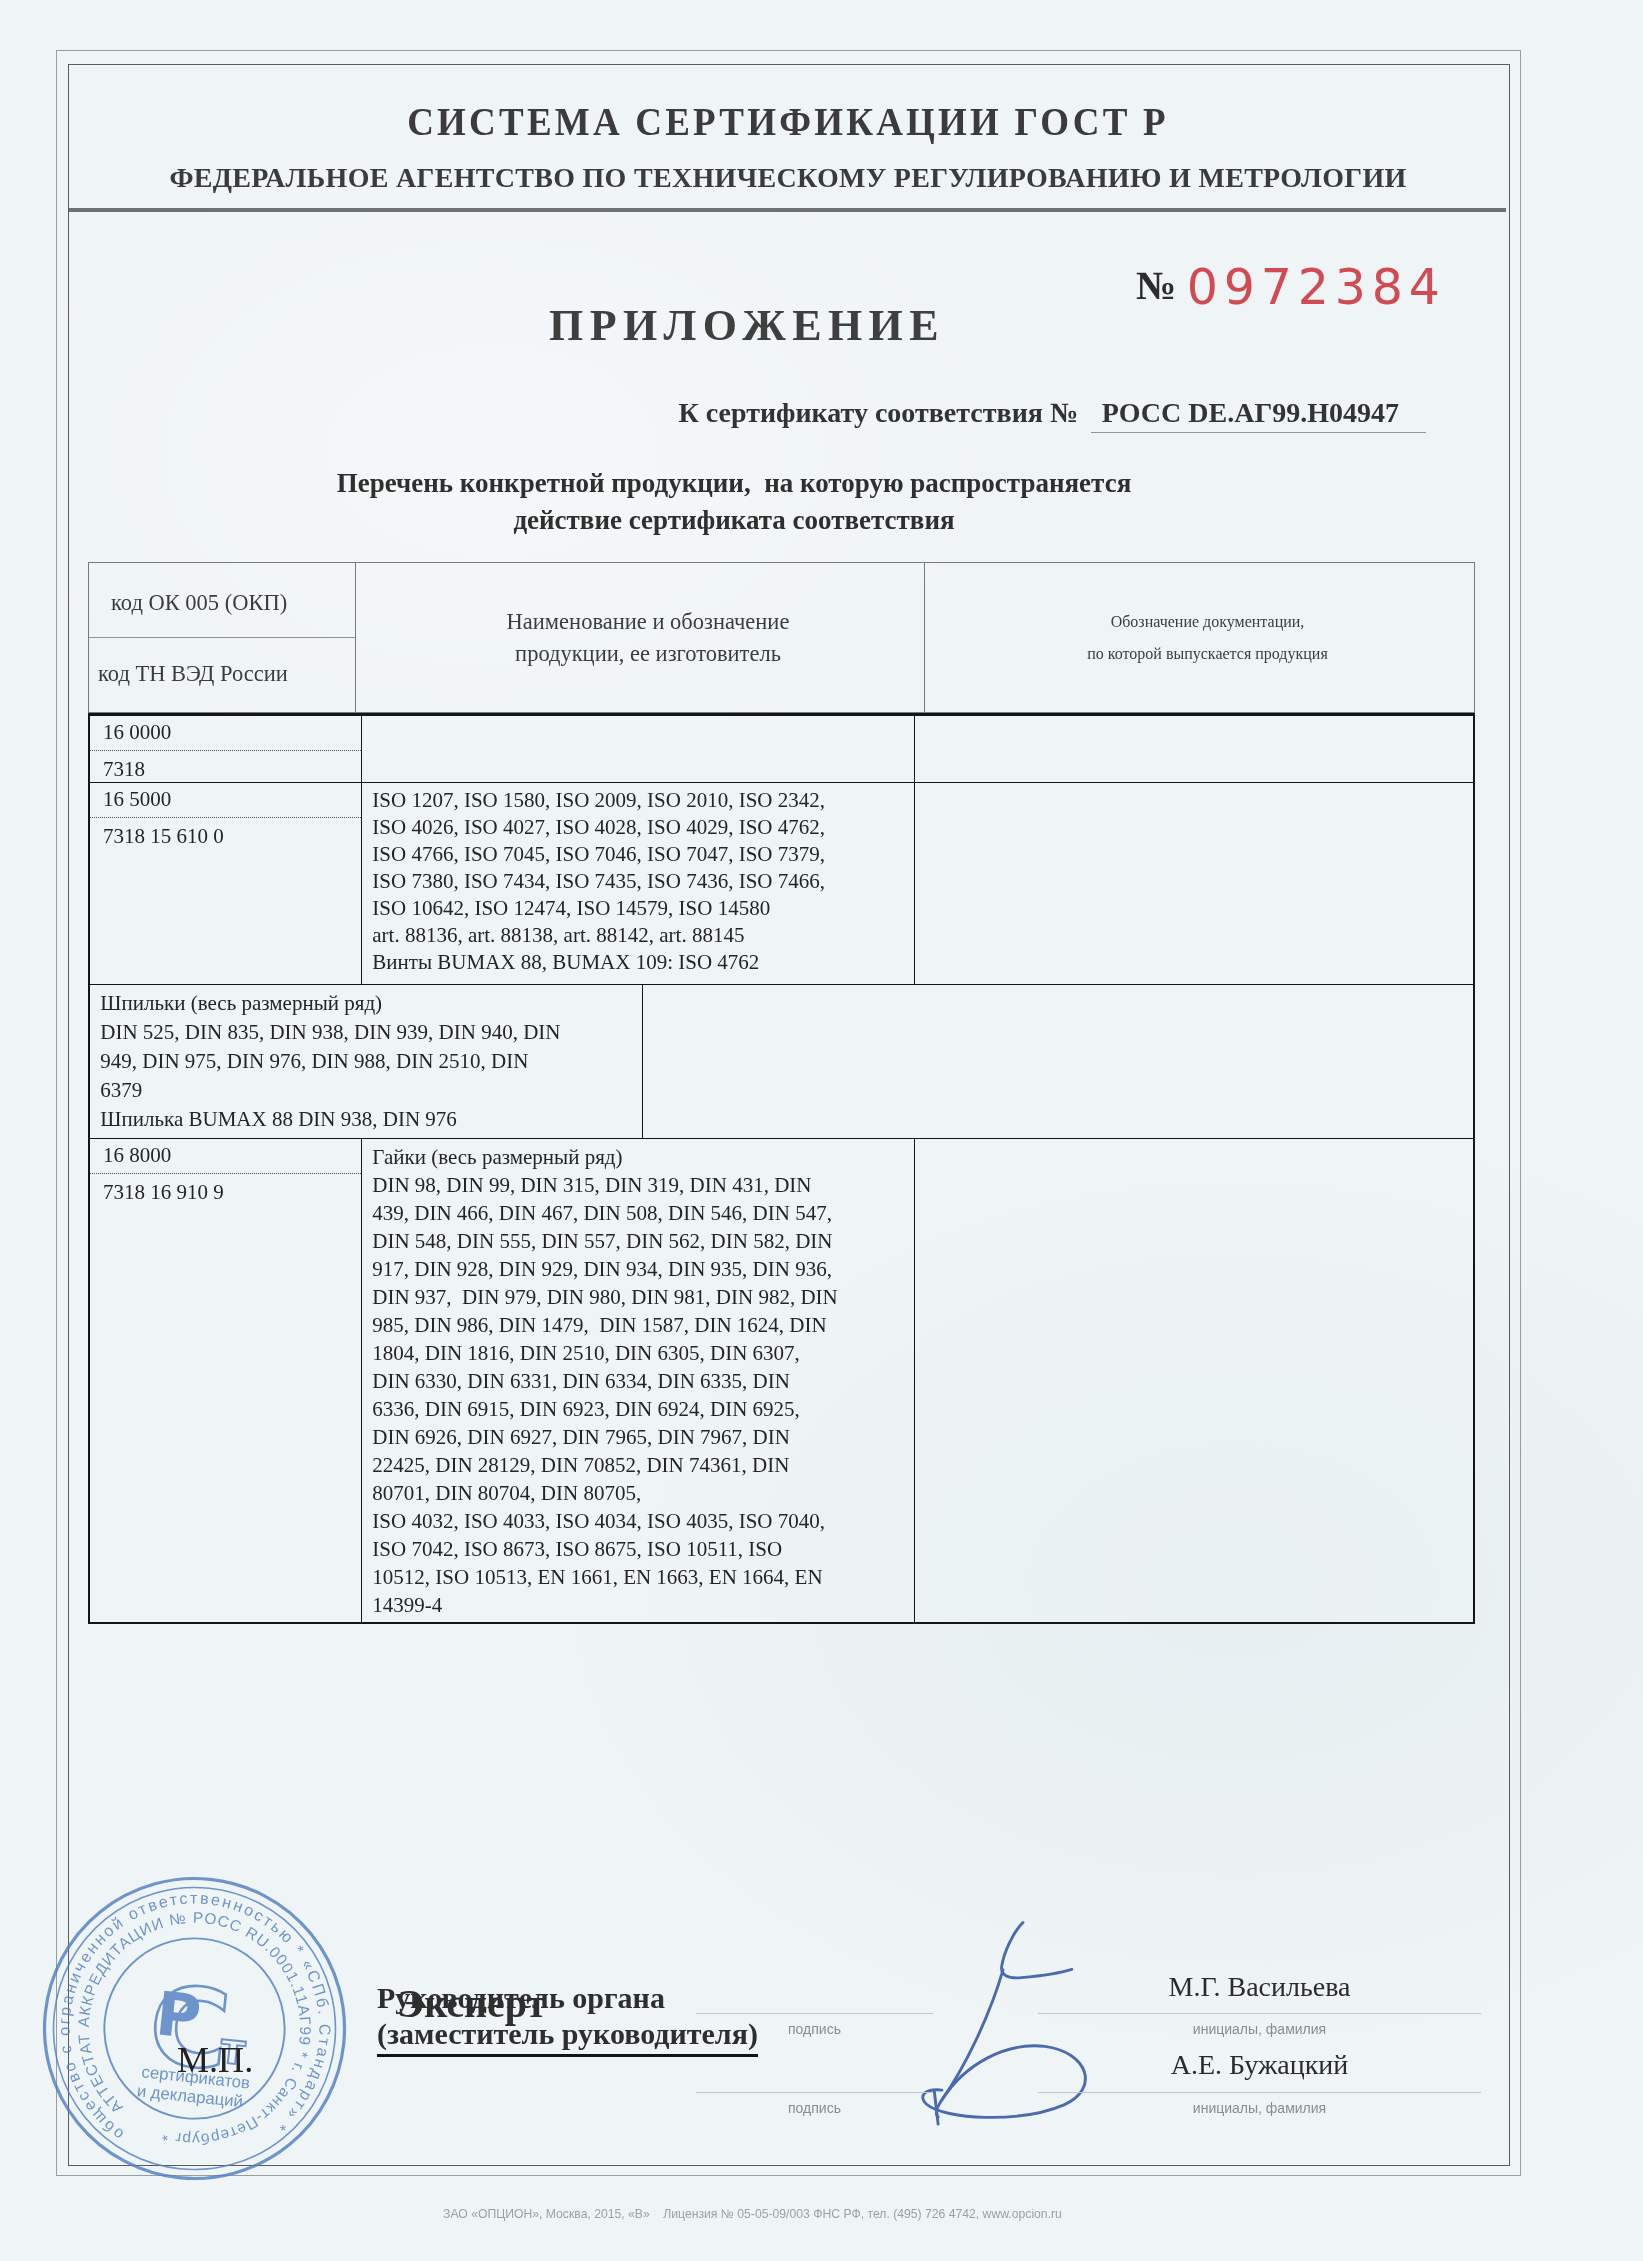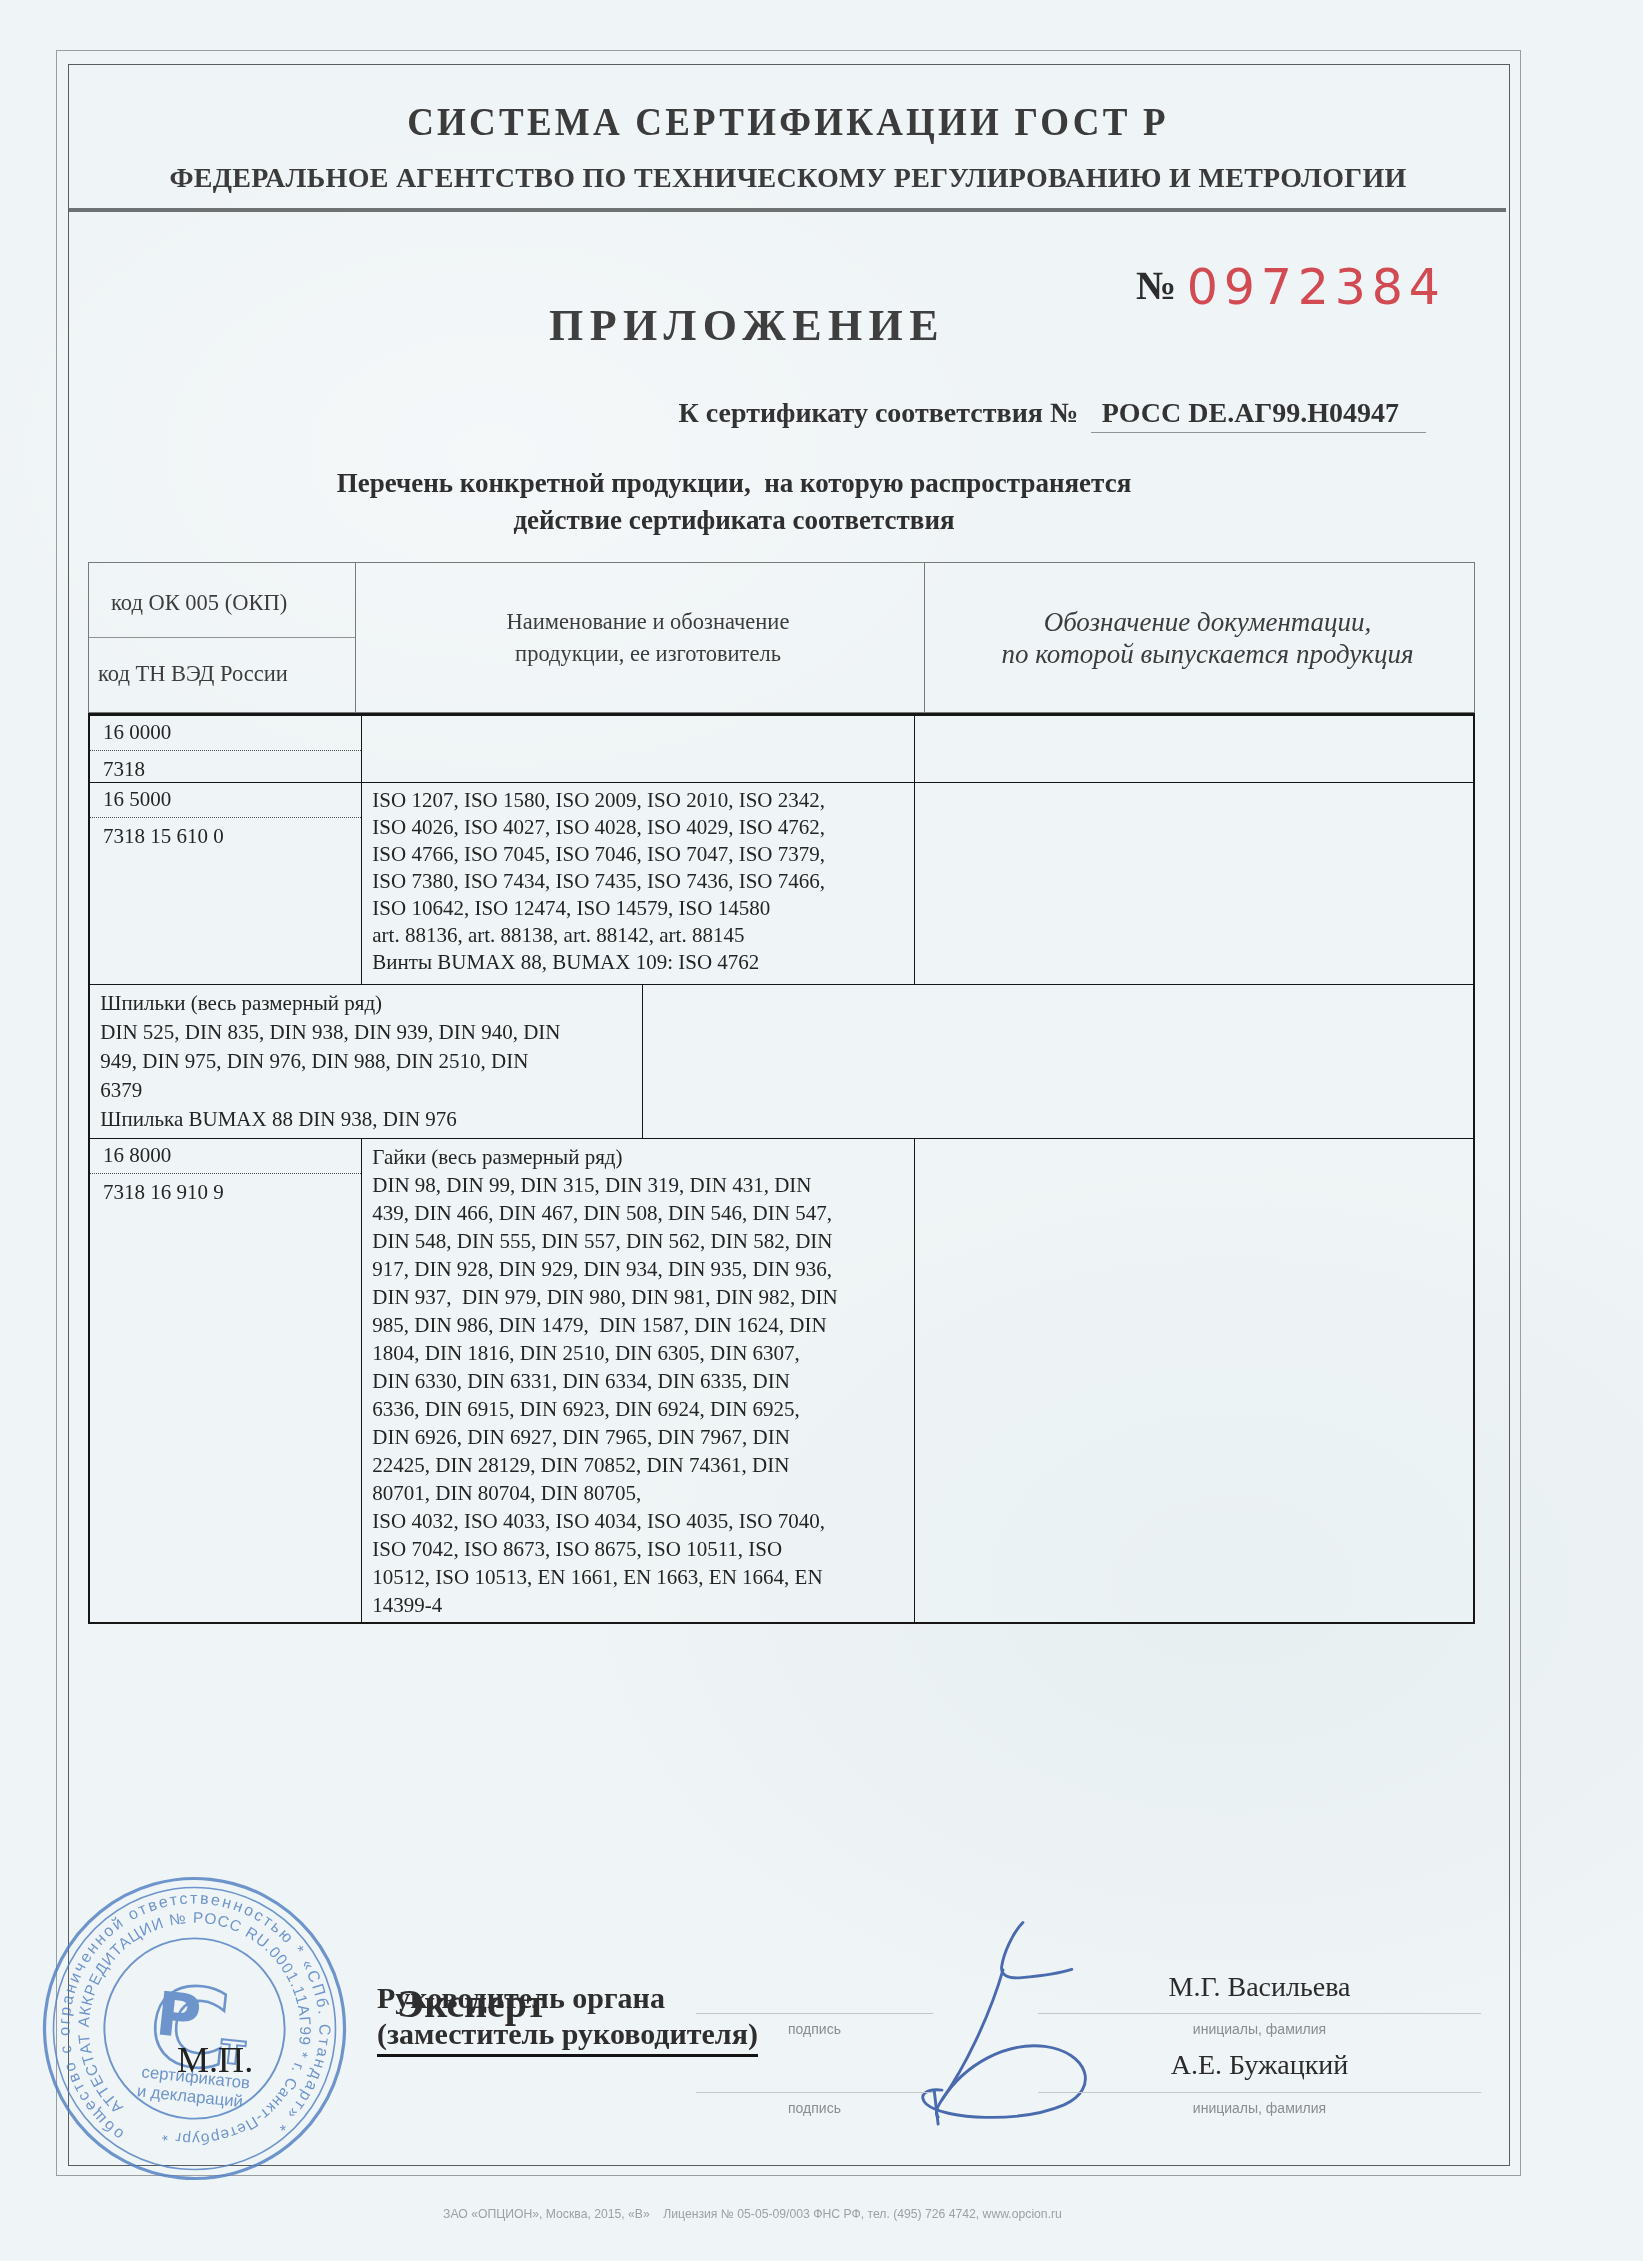--- a/index.html
+++ b/index.html
@@ -37,21 +37,21 @@
   .doc-table{left:88px;top:562px;width:1387px;}
   .thead{display:flex;height:151px;border:1.3px solid #767a7b;box-sizing:border-box;gap:16px;}
   .th1{width:267px;border-right:1.3px solid #767a7b;position:relative;box-sizing:border-box;}
   .th1-top{position:absolute;left:22px;top:27px;font-size:22.5px;color:#3c3c3c;}
   .th1-rule{position:absolute;left:0;top:74px;width:100%;height:1.3px;background:#8f9394;}
   .th1-bottom{position:absolute;left:9px;top:98px;font-size:22.5px;color:#3c3c3c;}
   .th2{width:553px;border-right:1.3px solid #767a7b;box-sizing:border-box;
     display:flex;align-items:center;justify-content:center;text-align:center;
     font-size:22.5px;line-height:32px;color:#3c3c3c;white-space:pre-wrap;}
   .th3{flex:1;display:flex;align-items:center;justify-content:center;text-align:center;
-    font-size:27px;line-height:32px;color:#3c3c3c;white-space:pre-wrap;font-style:italic;}
+    font-size:16px;line-height:32px;color:#3c3c3c;white-space:pre-wrap;}
   .tbody{border:2.6px solid #161616;border-top:3.2px solid #161616;box-sizing:border-box;background:rgba(240,246,247,.35);}
   .trow{display:flex;box-sizing:border-box;overflow:hidden;}
   .trow + .trow{border-top:1.9px solid #161616;}
   .c1{width:272px;border-right:1.9px solid #161616;box-sizing:border-box;}
   .okp{font-size:21px;line-height:26px;padding:3.2px 5.1px 4.5px 13px;border-bottom:1.3px dotted #4c4c4c;color:#242424;}
   .tnved{font-size:21px;line-height:26px;padding:5.1px 0 0 13px;color:#242424;}
   .c2{width:553px;border-right:1.9px solid #161616;box-sizing:border-box;
     font-size:21px;color:#242424;padding:3.9px 3.9px 0 10.3px;white-space:pre-wrap;}
   .c3{flex:1;}
   .lh42{line-height:27px;}

